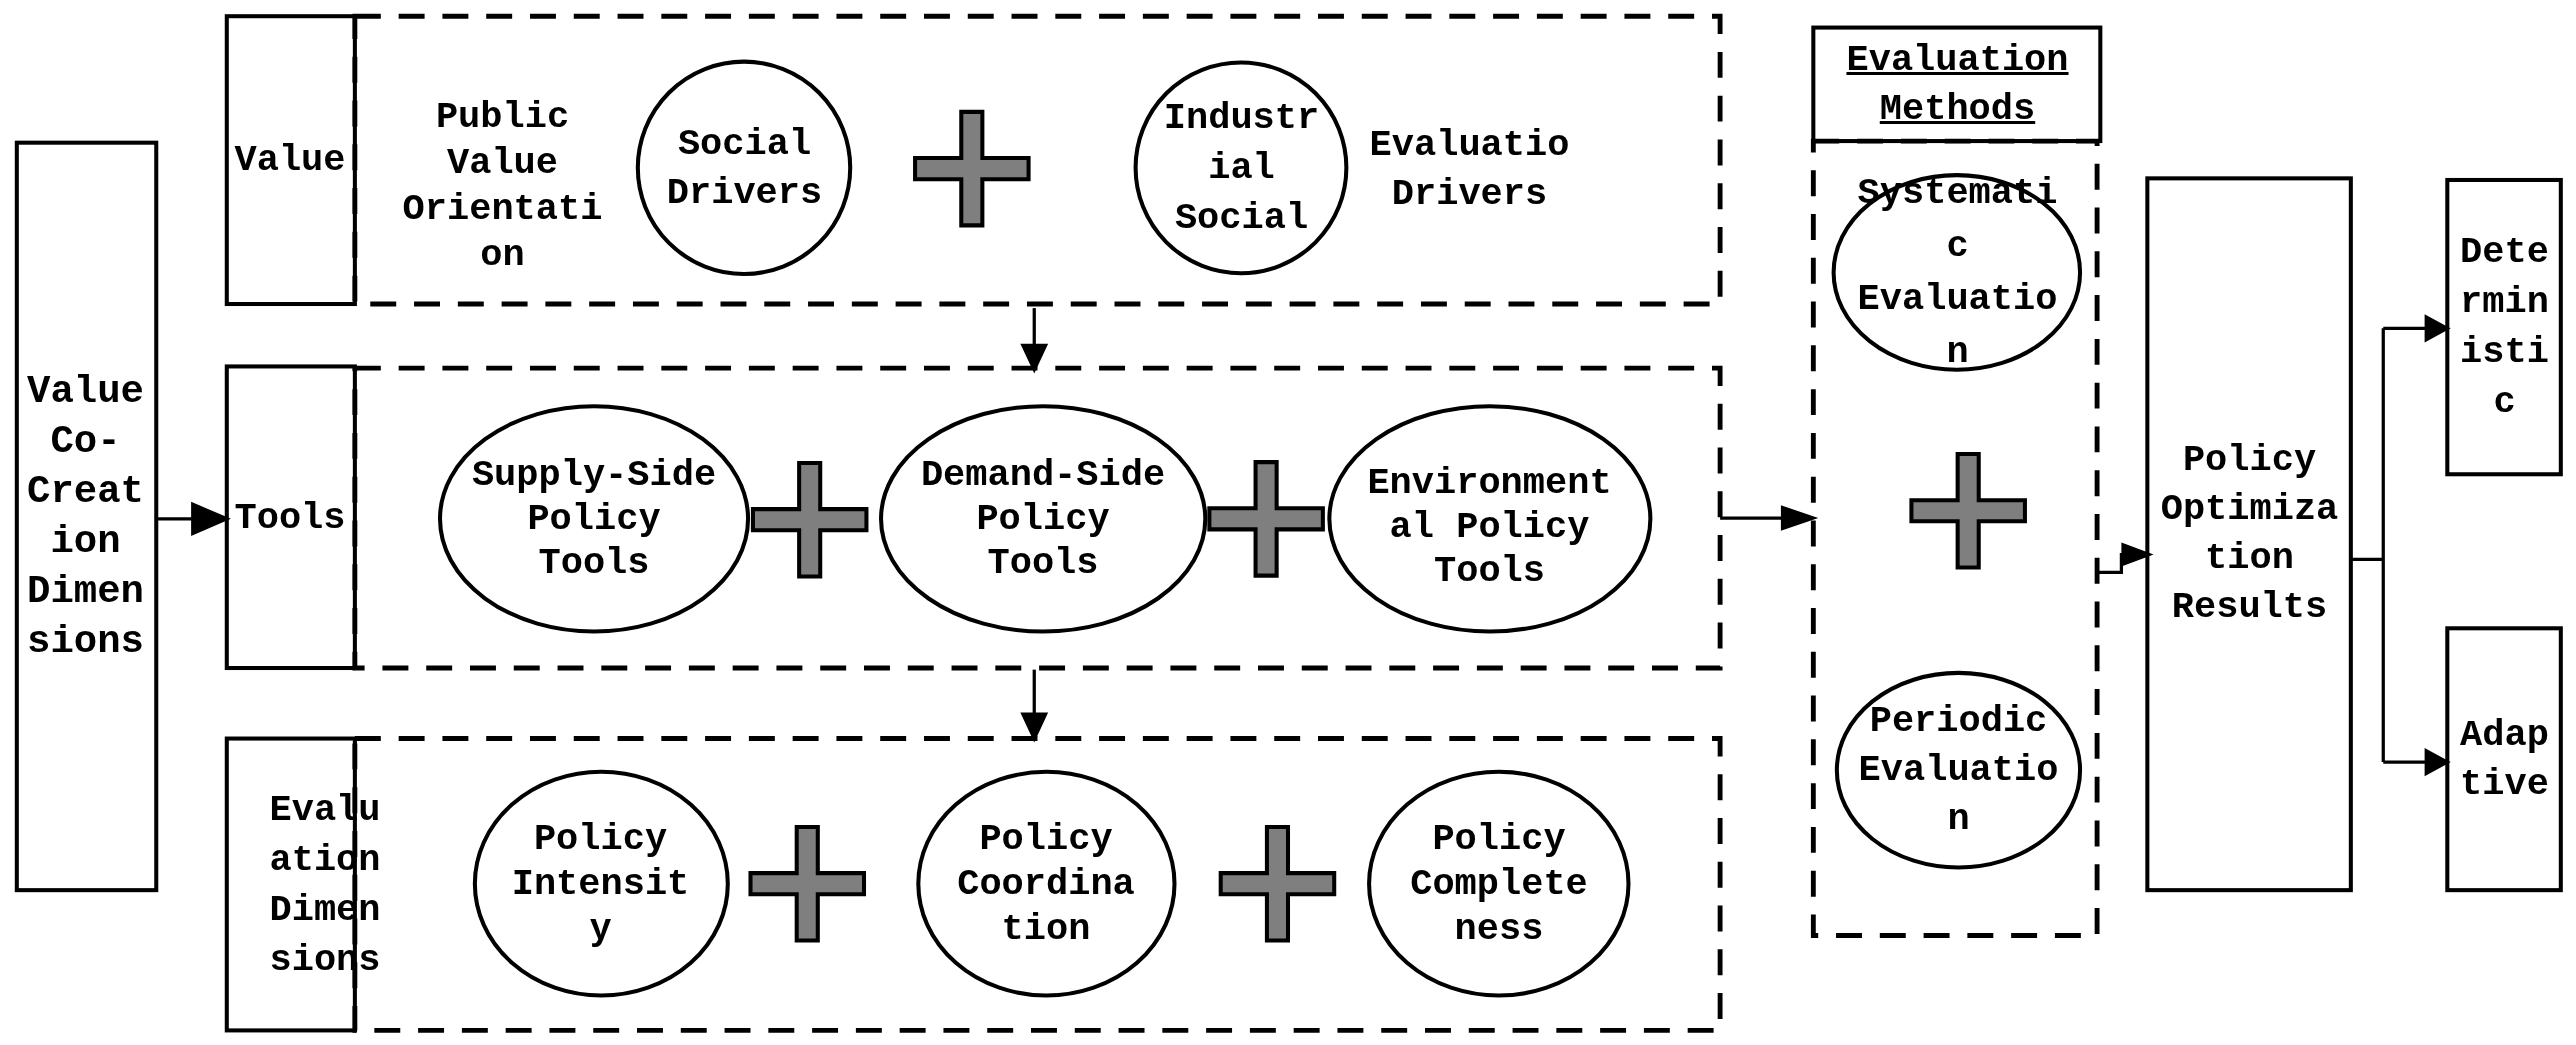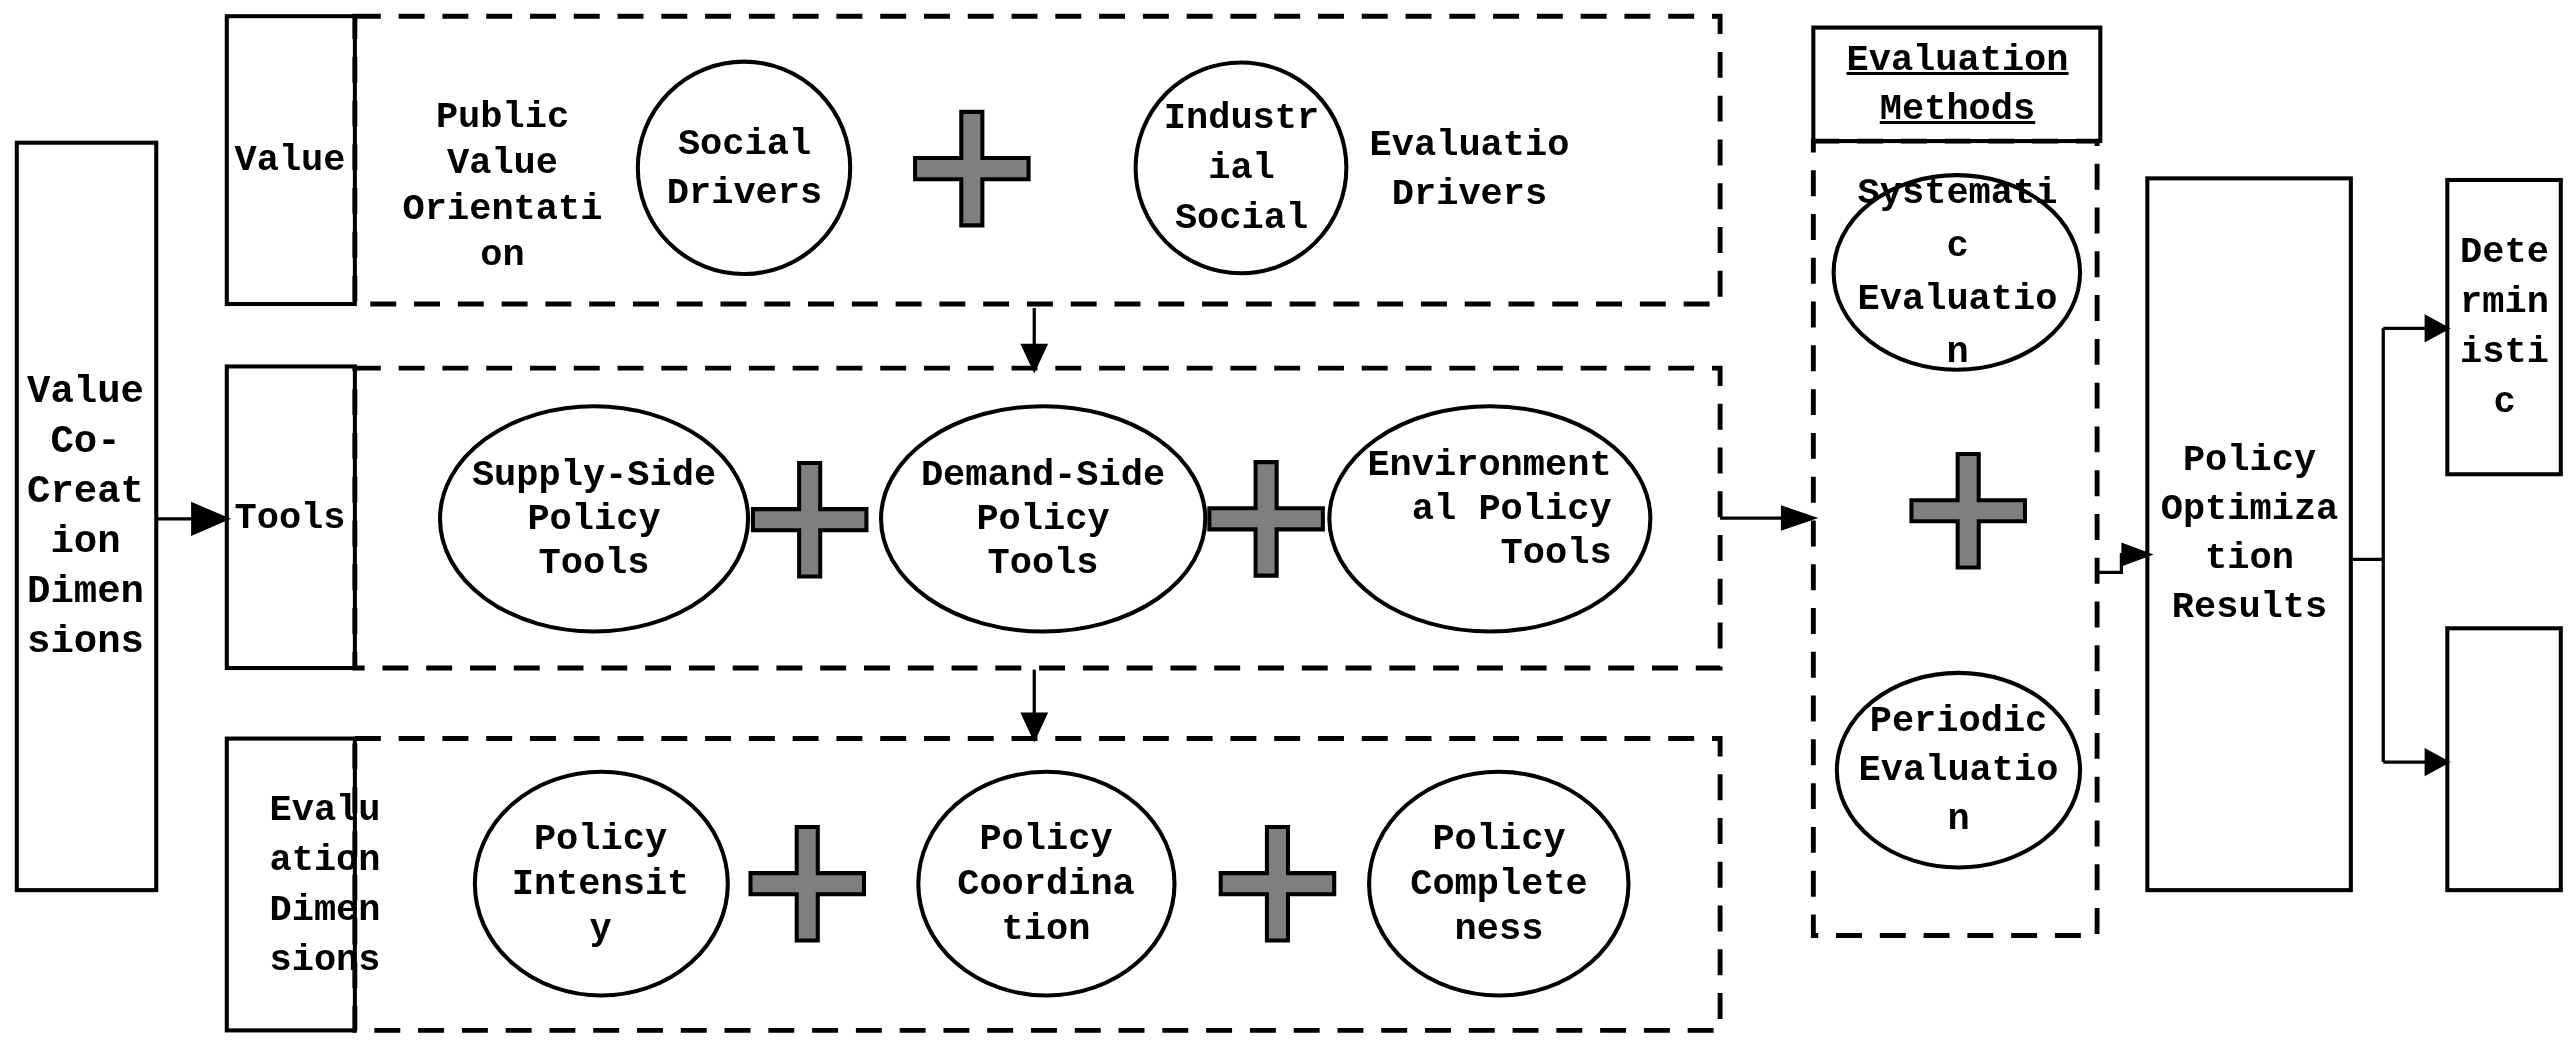--- a/index.html
+++ b/index.html
@@ -116,21 +116,21 @@
 Social</div>
   <div class="txt" style="left:1356px;top:97px;width:227px;height:146px;">Evaluatio
 Drivers</div>
   <div class="txt" style="left:230px;top:371px;width:120px;height:294px;">Tools</div>
   <div class="txt lh64" style="left:440px;top:406px;width:308px;height:225px;">Supply-Side
 Policy
 Tools</div>
   <div class="txt lh64" style="left:881px;top:406px;width:324px;height:225px;">Demand-Side
 Policy
 Tools</div>
-  <div class="txt lh64" style="left:1329px;top:396px;width:321px;height:225px;text-align:right;">Environment
+  <div class="txt lh64" style="left:1329px;top:414px;width:321px;height:225px;">Environment
 al Policy
 Tools</div>
   <div class="txt lh62" style="left:230px;top:743px;width:120px;height:284px;margin-left:35px;">Evalu
 ation
 Dimen
 sions</div>
   <div class="txt lh56" style="left:474px;top:772px;width:253px;height:224px;">Policy
 Intensit
 y</div>
   <div class="txt lh56" style="left:918px;top:772px;width:256px;height:224px;">Policy
@@ -149,15 +149,17 @@
 Evaluatio
 n</div>
   <div class="txt" style="left:2152px;top:182px;width:195px;height:704px;">Policy
 Optimiza
 tion
 Results</div>
   <div class="txt lh62" style="left:2452px;top:184px;width:105px;height:286px;text-align:center;">Dete
 rmin
 isti
 c</div>
+  <div class="txt" style="left:2452px;top:633px;width:105px;height:254px;">Adap
+tive</div>
 
 </div>
 
 
 </body></html>

